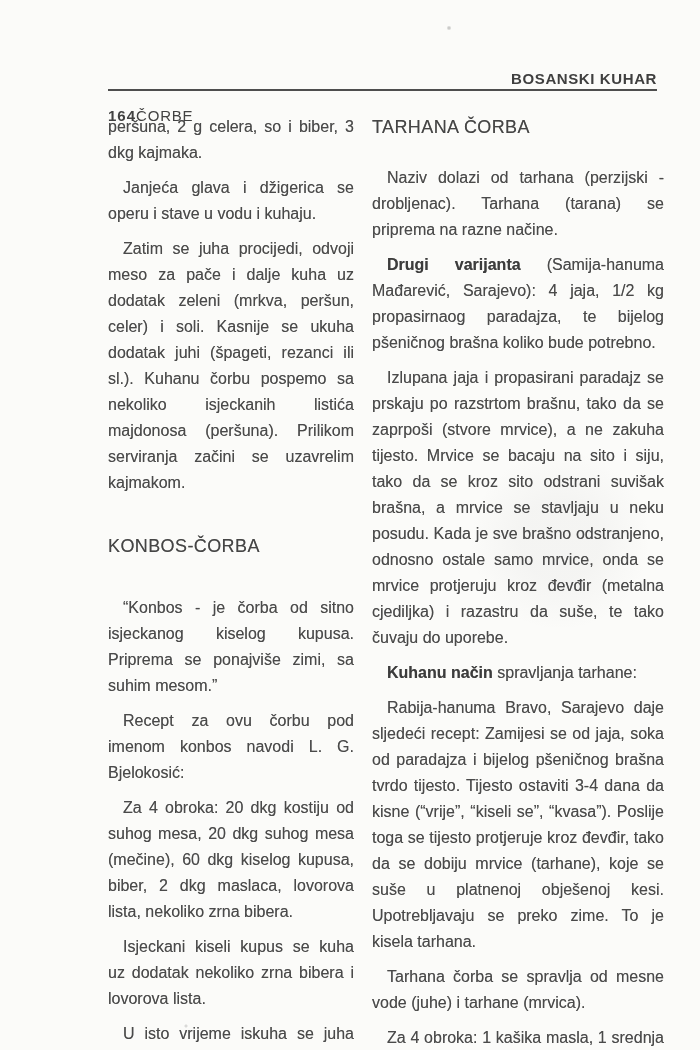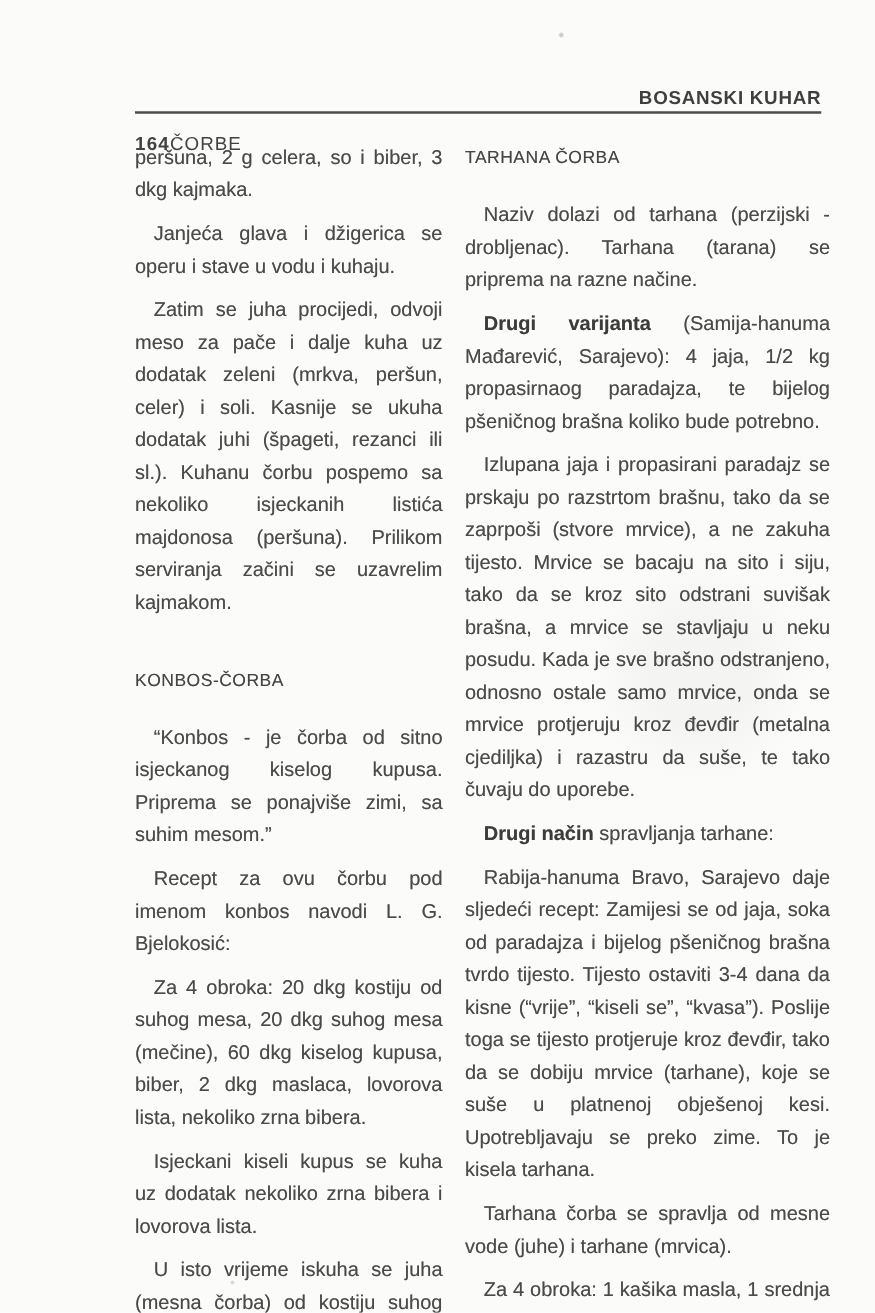--- a/index.html
+++ b/index.html
@@ -56,27 +56,27 @@
   .col p {
     margin: 0 0 9px 0;
     font-size: 16px;
     line-height: 26px;
     text-align: justify;
     text-indent: 15px;
   }
   .col p.noindent { text-indent: 0; }
   .col b { color: #3c3c3c; }
   h2 {
-    font-size: 14px;
+    font-size: 18px;
     font-weight: normal;
     letter-spacing: 0.4px;
     color: #454545;
     margin: 0;
   }
-  .h-konbos  { margin: 40px 0 26px 0; }
+  .h-konbos  { margin: 40px 0 38px 0; }
   .h-tarhana { margin: 3px 0 27px 0; }
 </style>
 </head>
 <body>
 
 <div class="page">
 
   <div class="hdr">
     <div class="hdr-book">BOSANSKI KUHAR</div>
     <hr class="hdr-rule">
@@ -98,20 +98,20 @@
       <p>Za 4 obroka: 20 dkg kostiju od suhog mesa, 20 dkg suhog mesa (mečine), 60 dkg kiselog kupusa, biber, 2 dkg maslaca, lovorova lista, nekoliko zrna bibera.</p>
       <p>Isjeckani kiseli kupus se kuha uz dodatak nekoliko zrna bibera i lovorova lista.</p>
       <p>U isto vrijeme iskuha se juha (mesna čorba) od kostiju suhog mesa. Iskosa se suho meso (izreže na tanke ploškice). U kipuću juhu (koje treba da bude dovoljno) saspe se suho meso i kuha. Kiseli kupus se doda u kipuću juhu, te još neko vrijeme kuha. Prilikom serviranja čorbu začiniti uzavrelim maslacem.</p>
     </div>
 
     <div class="col col-right">
       <h2 class="h-tarhana">TARHANA ČORBA</h2>
       <p>Naziv dolazi od tarhana (perzijski - drobljenac). Tarhana (tarana) se priprema na razne načine.</p>
       <p><b>Drugi varijanta</b><span> (Samija-hanuma Mađarević, Sarajevo): 4 jaja, 1/2 kg propasirnaog paradajza, te bijelog pšeničnog brašna koliko bude potrebno.</span></p>
       <p>Izlupana jaja i propasirani paradajz se prskaju po razstrtom brašnu, tako da se zaprpoši (stvore mrvice), a ne zakuha tijesto. Mrvice se bacaju na sito i siju, tako da se kroz sito odstrani suvišak brašna, a mrvice se stavljaju u neku posudu. Kada je sve brašno odstranjeno, odnosno ostale samo mrvice, onda se mrvice protjeruju kroz đevđir (metalna cjediljka) i razastru da suše, te tako čuvaju do uporebe.</p>
-      <p><b>Drugi način</b><span> spravljanja tarhane:</span></p>
+      <p><b>Kuhanu način</b><span> spravljanja tarhane:</span></p>
       <p>Rabija-hanuma Bravo, Sarajevo daje sljedeći recept: Zamijesi se od jaja, soka od paradajza i bijelog pšeničnog brašna tvrdo tijesto. Tijesto ostaviti 3-4 dana da kisne (“vrije”, “kiseli se”, “kvasa”). Poslije toga se tijesto protjeruje kroz đevđir, tako da se dobiju mrvice (tarhane), koje se suše u platnenoj obješenoj kesi. Upotrebljavaju se preko zime. To je kisela tarhana.</p>
       <p>Tarhana čorba se spravlja od mesne vode (juhe) i tarhane (mrvica).</p>
       <p>Za 4 obroka: 1 kašika masla, 1 srednja kašika brašna, 1-2 paradajza ili 1 kašika ukuhanog paradajza, 1 1/2 litra mesne vode (juhe), 6-8 dkg tarhane, malo bibera i mljevene paprike.</p>
     </div>
 
   </div>
 </div>
 
 </body></html>

